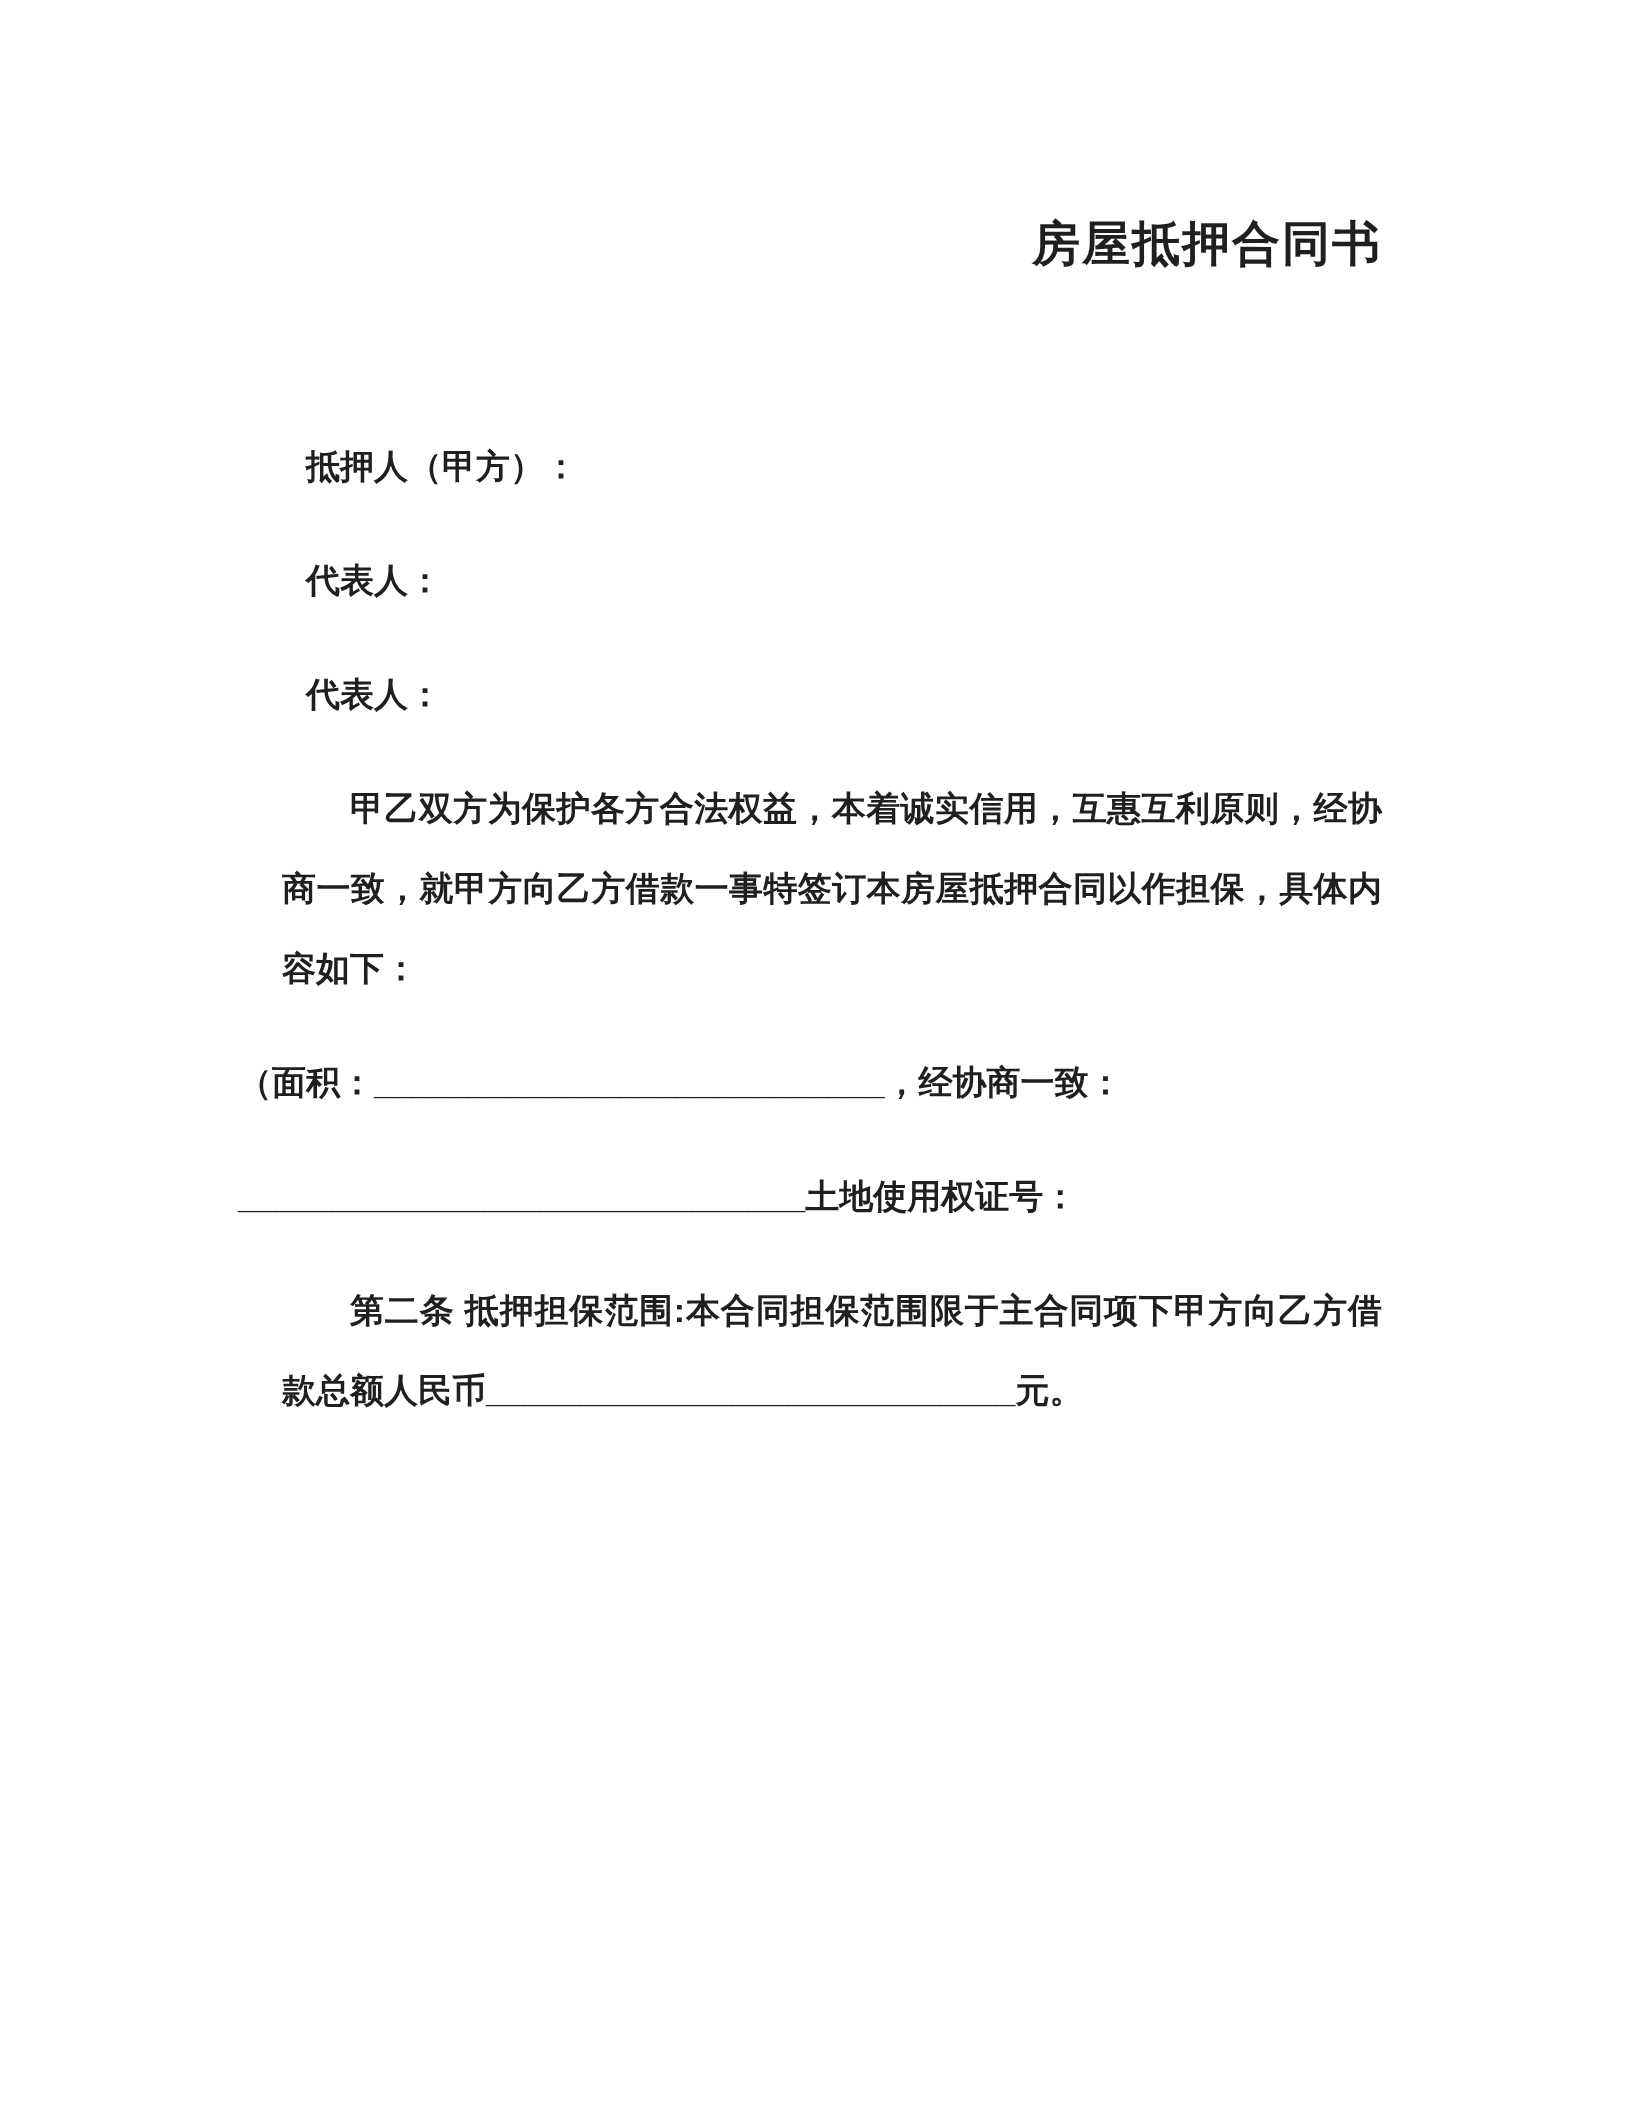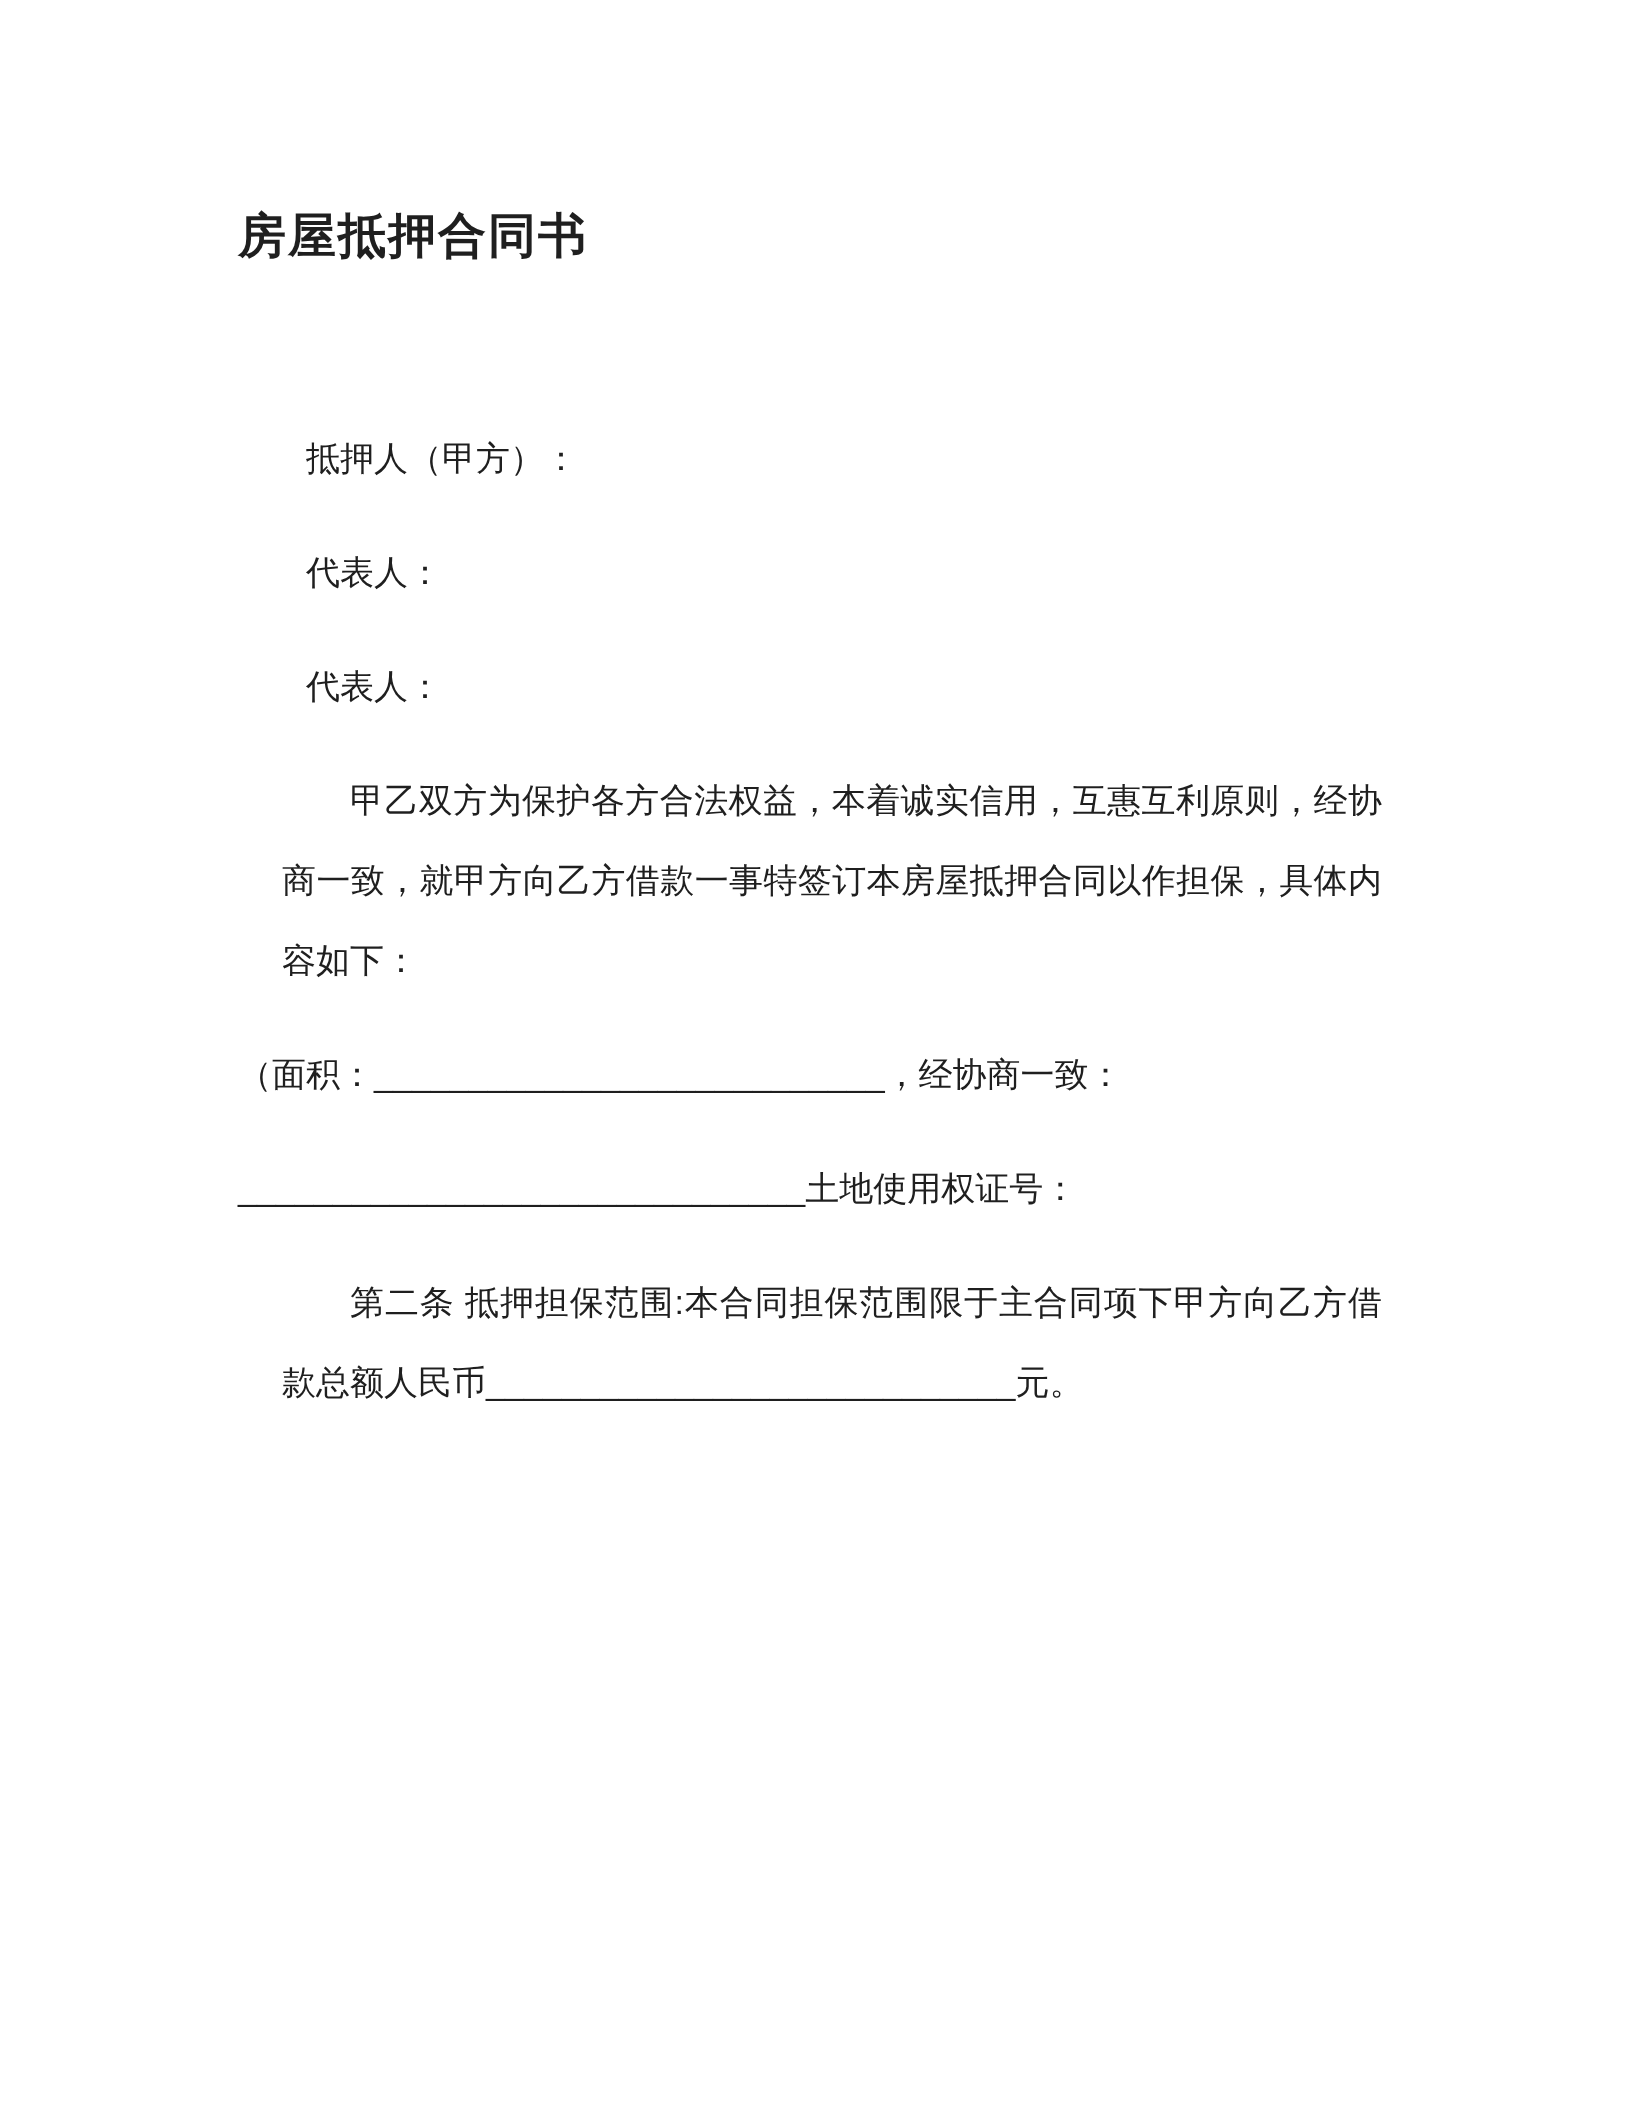--- a/index.html
+++ b/index.html
@@ -12,30 +12,30 @@
     height: 2112px;
     margin: 0 auto;
     background: #ffffff;
     box-sizing: border-box;
     padding: 200px 250px 0 238px;
     font-family: "Liberation Sans", "DejaVu Sans", sans-serif;
     color: #222222;
     overflow: hidden;
   }
   .doc-title {
-    text-align: left;
+    text-align: right;
     font-size: 48px;
     font-weight: bold;
     letter-spacing: 2px;
-    margin: 4px 0 150px 0;
+    margin: 12px 0 150px 0;
     color: #1f1f1f;
   }
   .para {
     font-size: 34px;
-    font-weight: normal;
+    font-weight: bold;
     line-height: 80px;
     margin: 0 0 34px 0;
     color: #1f1f1f;
     word-break: break-all;
   }
   .para.indent {
     text-indent: 2em;
   }
   .para.flow {
     text-indent: 2em;

